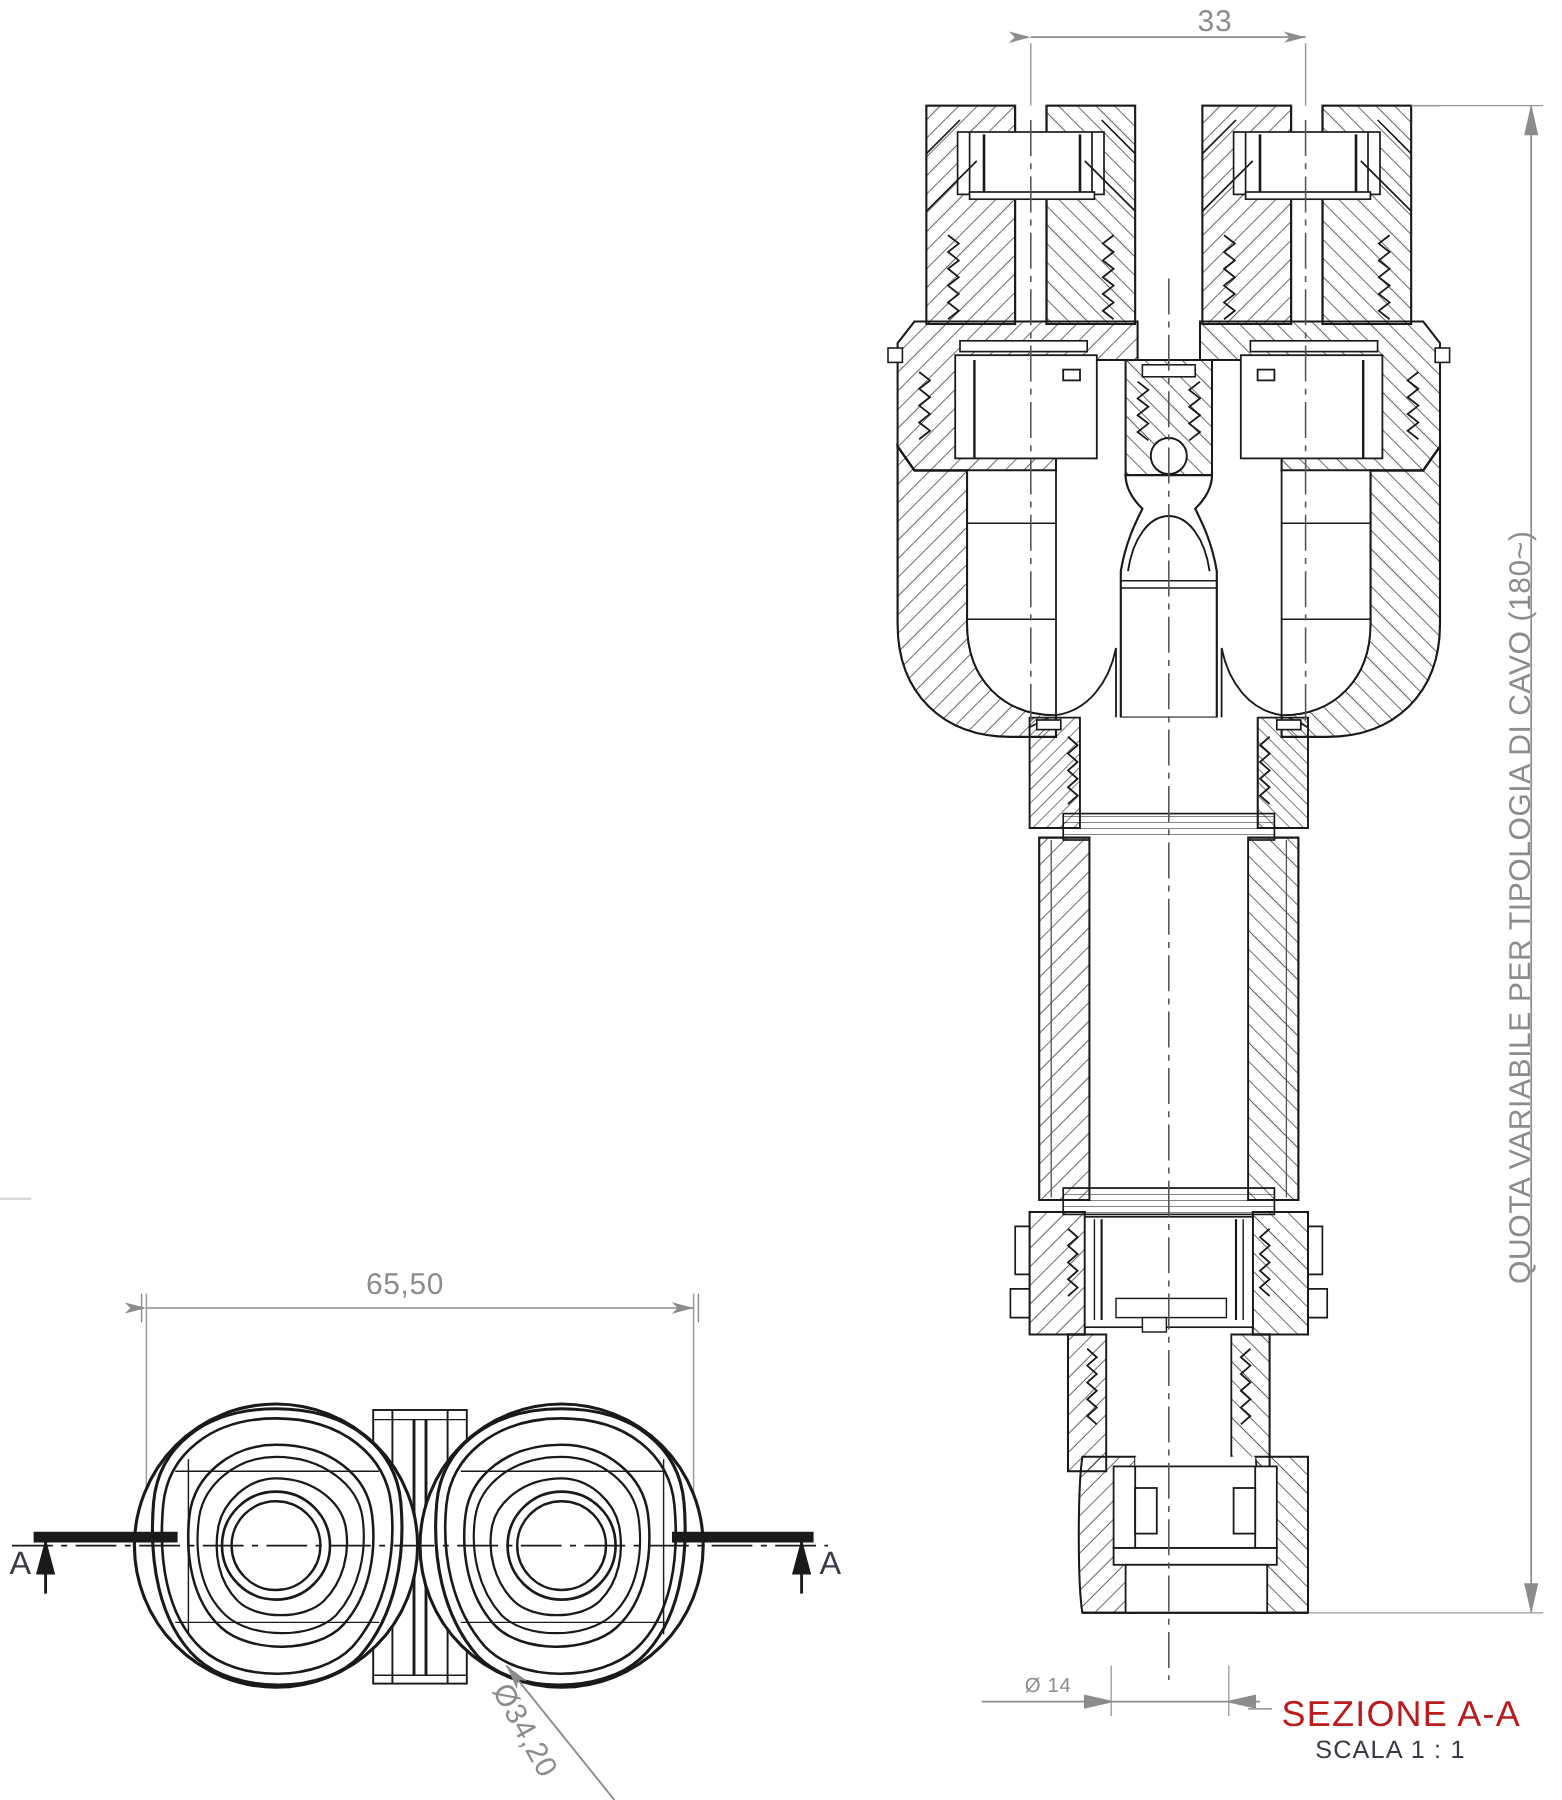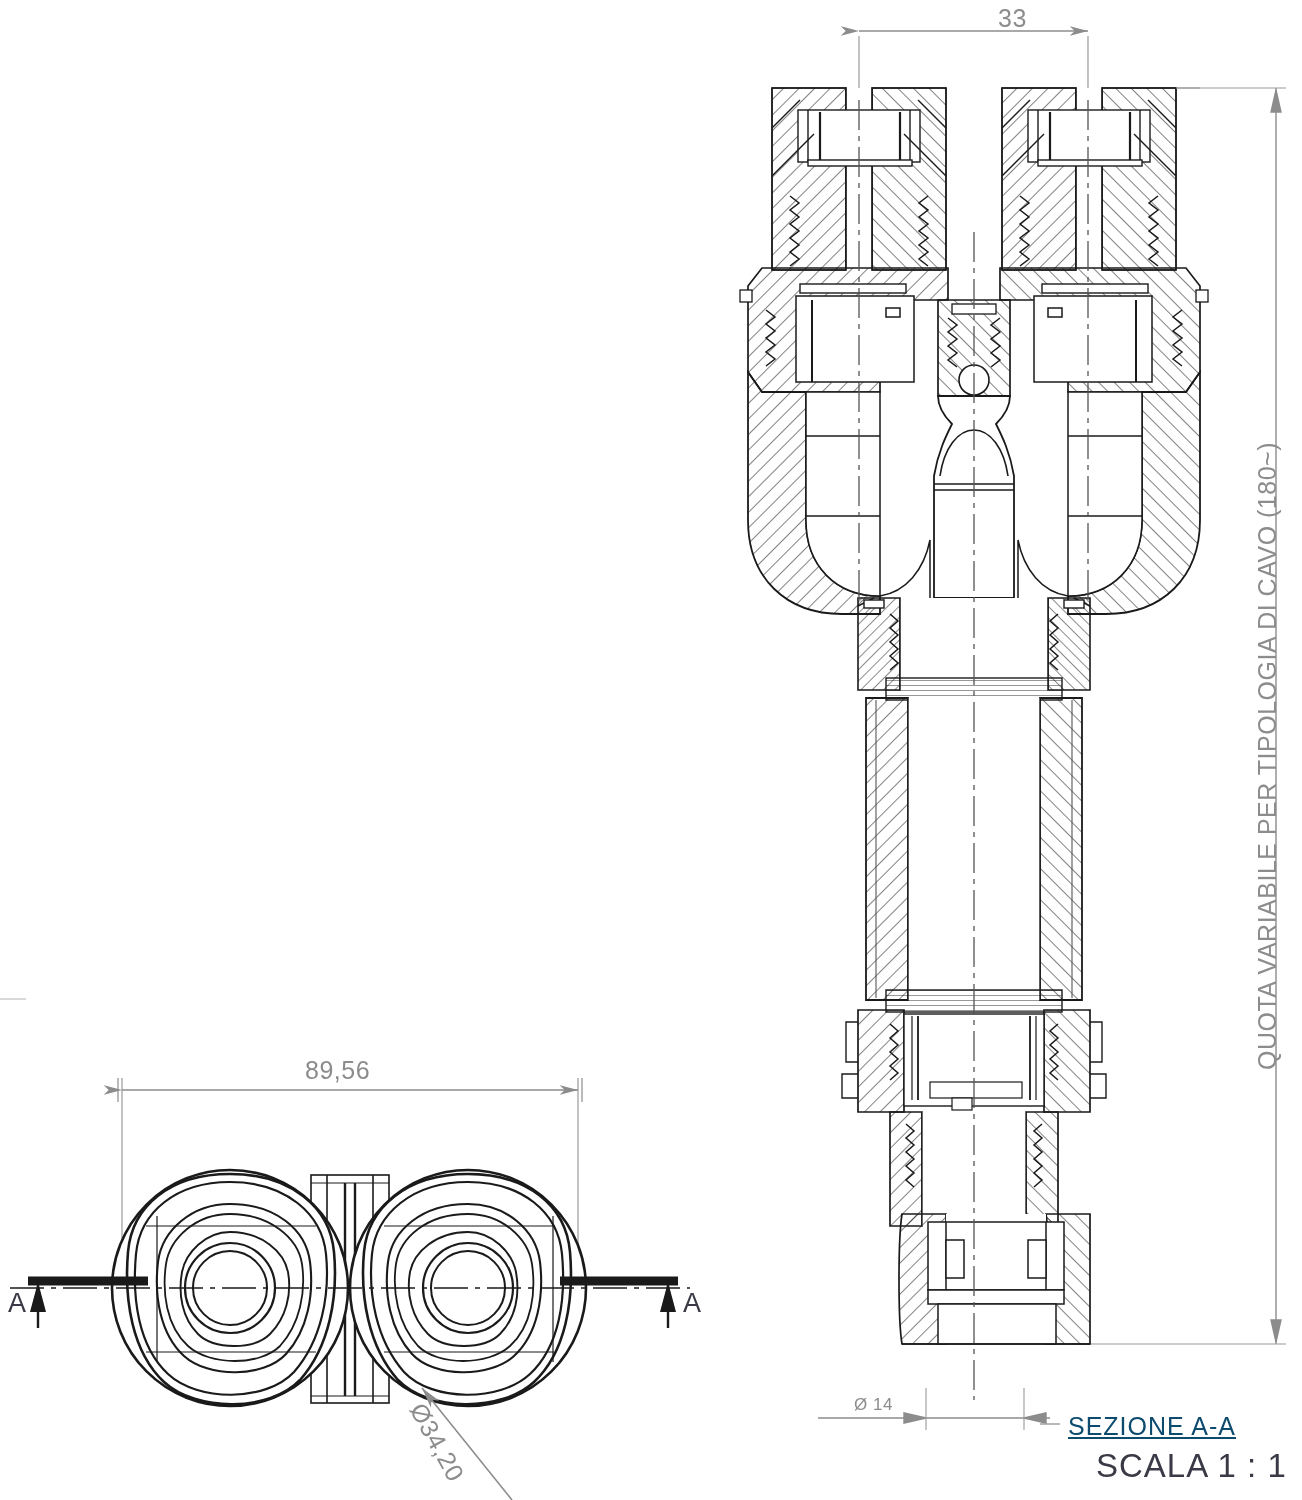--- a/index.html
+++ b/index.html
@@ -20,22 +20,22 @@
   #t-6550{left:305px;top:1056px;font-size:25px;}
   #t-d14{left:826px;top:1395px;font-size:17px;margin-left:28px;}
   #t-d3420{
     left:429px;top:1398px;font-size:25px;
     transform:rotate(61deg);transform-origin:0 0;
   }
   #t-quota{
     left:1253px;top:1070px;font-size:25px;
     transform:rotate(-90deg);transform-origin:0 0;
   }
-  #t-sez{left:1068px;top:1412px;font-size:25px;color:#0c4a6e;letter-spacing:1px;text-decoration:underline;}
-  #t-scala{left:1096px;top:1447px;font-size:33px;color:#3a3a46;letter-spacing:1px;text-align:right;}
+  #t-sez{left:1068px;top:1412px;font-size:30px;color:#b91c1c;letter-spacing:1px;}
+  #t-scala{left:1096px;top:1447px;font-size:21px;color:#3a3a46;letter-spacing:1px;text-align:right;}
   #t-aleft{left:8px;top:1288px;font-size:27px;color:#3a3a46;}
   #t-aright{left:683px;top:1288px;font-size:27px;color:#3a3a46;}
 </style>
 </head>
 <body>
 
 <div id="sheet">
 
 <svg id="dwg" viewBox="0 0 1302 1500">
   <defs>
@@ -436,21 +436,21 @@
     <g stroke="#555" stroke-width="1.3" stroke-dasharray="30 6 5 6">
       <line x1="859" y1="100" x2="859" y2="600"></line>
       <line x1="1088" y1="100" x2="1088" y2="600"></line>
       <line x1="974" y1="232" x2="974" y2="1400"></line>
     </g>
   </g>
 </svg>
 
 <div class="dimtext" id="t-33">33</div>
 
-<div class="dimtext" id="t-6550">89,56</div>
+<div class="dimtext" id="t-6550">65,50</div>
 
 <div class="dimtext" id="t-d14">Ø 14</div>
 
 <div class="dimtext" id="t-d3420">Ø34,20</div>
 
 <div class="dimtext" id="t-quota">QUOTA VARIABILE PER TIPOLOGIA DI CAVO (180~)</div>
 
 <div class="dimtext" id="t-sez">SEZIONE A-A</div>
 
 <div class="dimtext" id="t-scala">SCALA 1 : 1</div>

